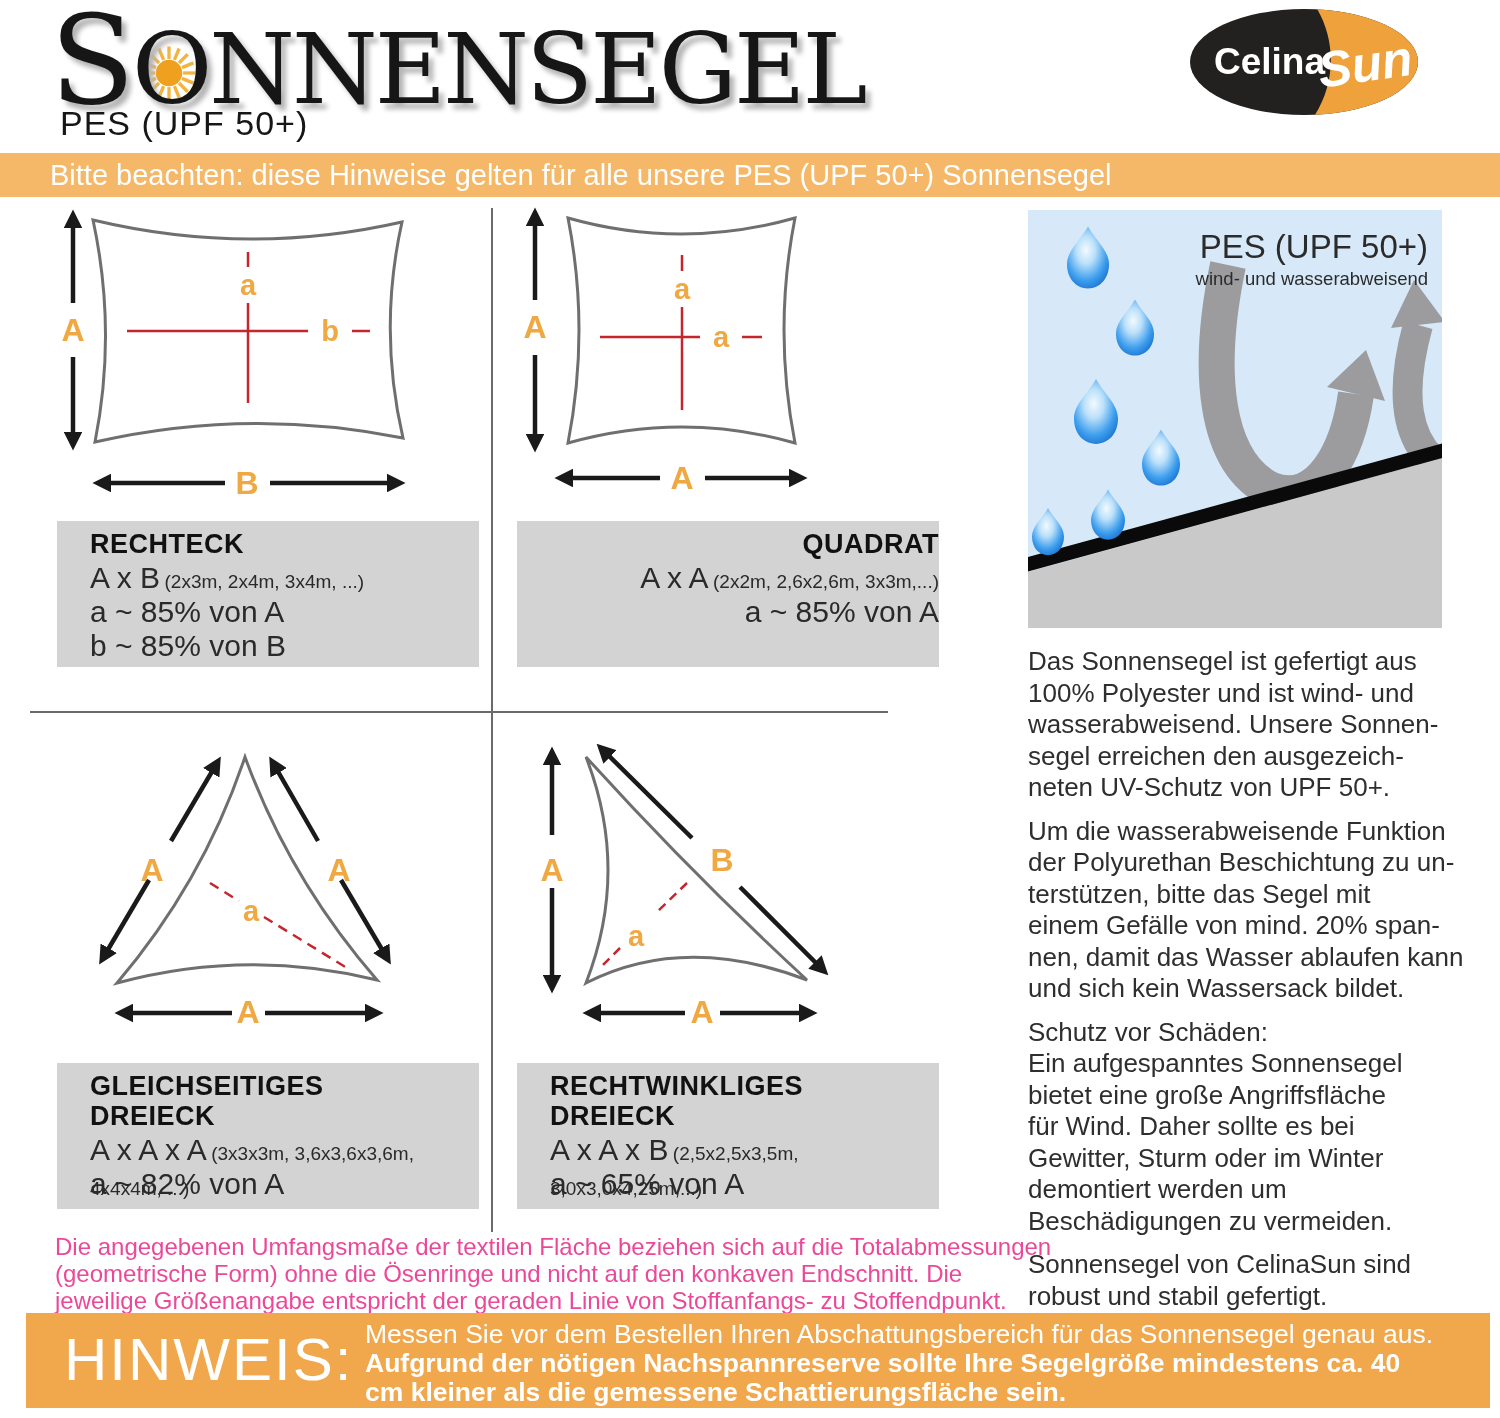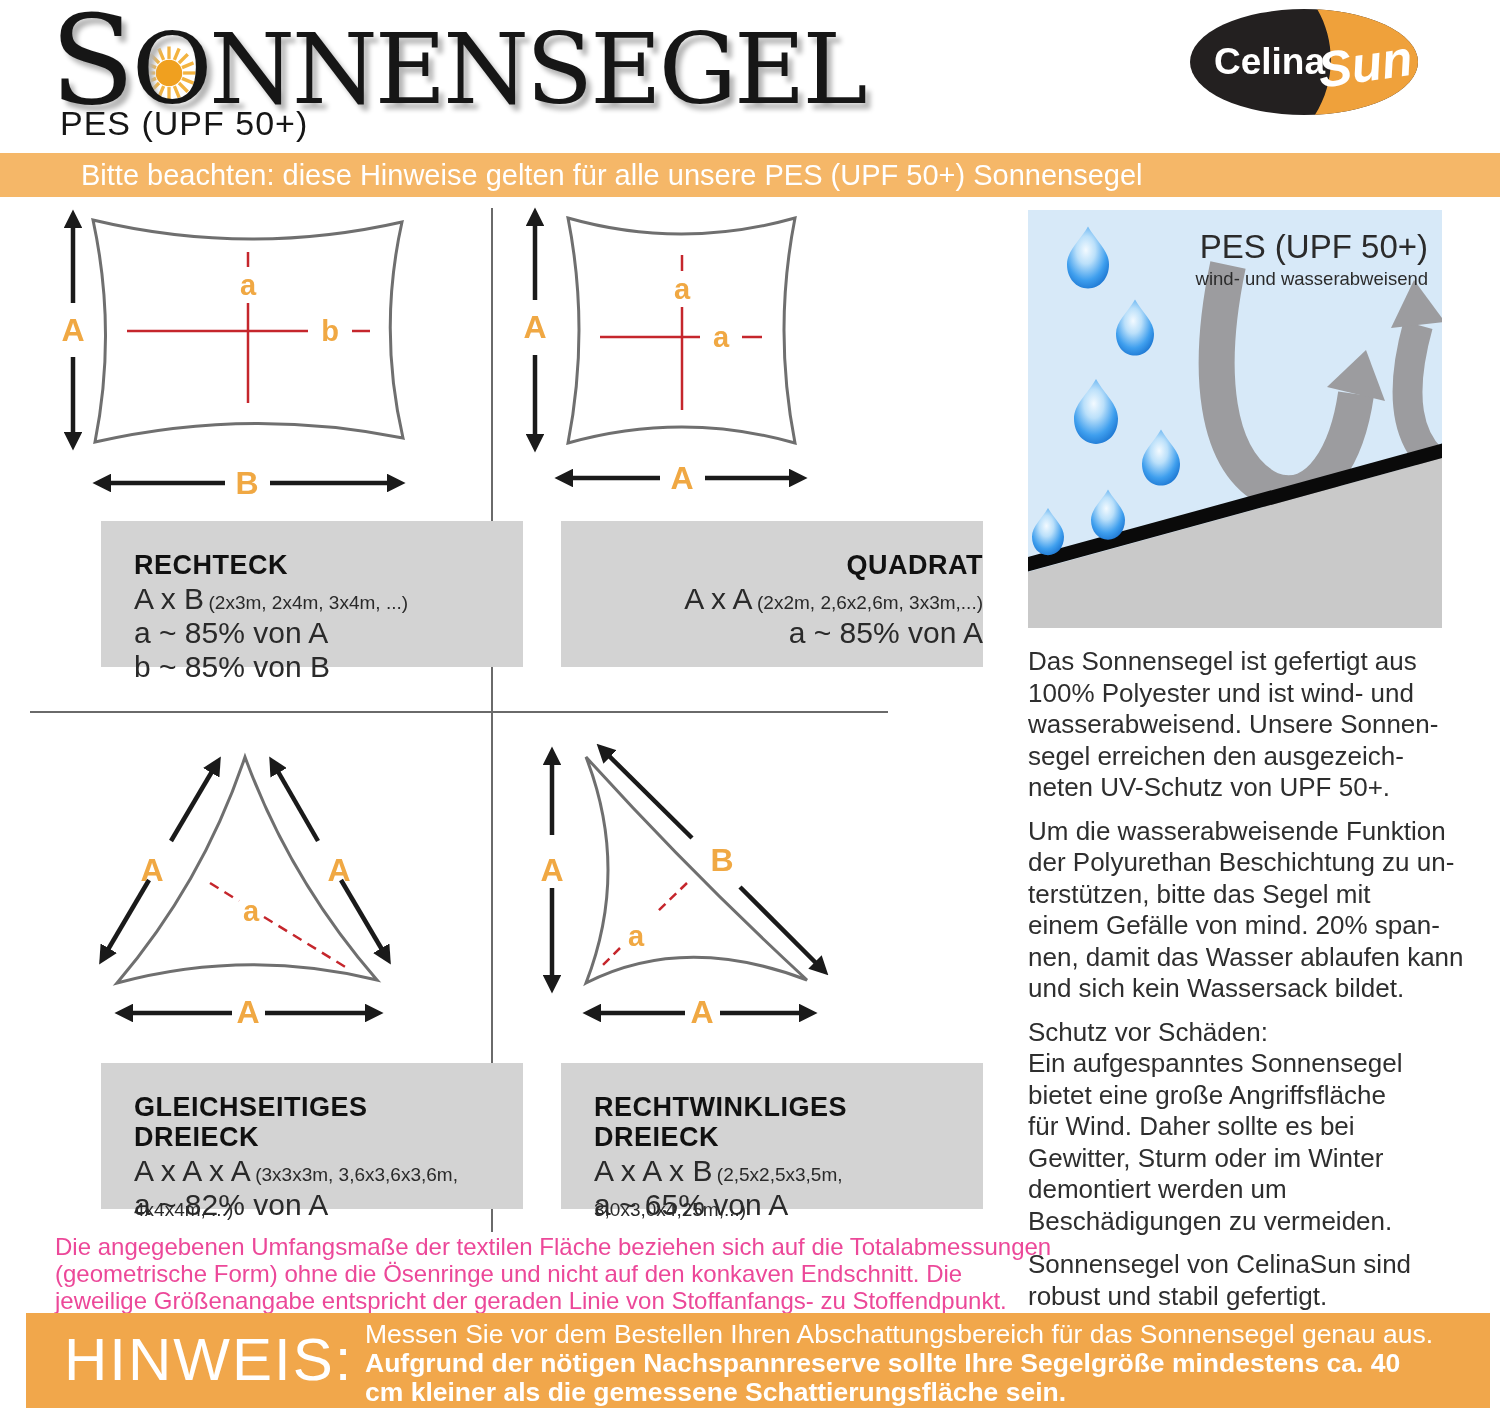--- a/index.html
+++ b/index.html
@@ -12,35 +12,35 @@
                text-shadow:5px 6px 5px #b4b4b4;}
   .ts{font-size:124px;}
   .tr,.to{font-size:98px;}
   .to-wrap{position:relative;display:inline-block;}
   .to{position:relative;z-index:1;}
   .sun-svg{position:absolute;left:8px;top:32px;width:58px;height:58px;z-index:0;}
   .subtitle{position:absolute;left:60px;top:104px;font-size:34px;color:#161616;letter-spacing:1px;}
   .logo-svg{position:absolute;left:1186px;top:4px;width:240px;height:120px;}
 
   .notice-banner{position:absolute;left:0;top:153px;width:1500px;height:44px;background:#F5B768;
-                 color:#ffffff;font-size:29px;line-height:44px;padding-left:81px;box-sizing:border-box;}
+                 color:#ffffff;font-size:29px;line-height:44px;padding-left:50px;box-sizing:border-box;}
 
   
   .dsvg{position:absolute;}
   .svg-rechteck{left:40px;top:195px;}
   .svg-quadrat{left:500px;top:195px;}
   .svg-gleich{left:40px;top:710px;}
   .svg-recht{left:500px;top:710px;}
   svg text{font-family:"Liberation Sans",sans-serif;}
   .divider-v{position:absolute;left:491px;top:208px;width:2px;height:1024px;background:#6a6a6a;}
   .divider-h{position:absolute;left:30px;top:711px;width:858px;height:2px;background:#6a6a6a;}
 
   
   .gbox{position:absolute;width:422px;height:146px;background:#D3D3D3;box-sizing:border-box;
-        padding:29px 0 0 33px;margin-left:44px;}
+        padding:8px 0 0 33px;}
   .gbox1{left:57px;top:521px;}
   .gbox2{left:517px;top:521px;text-align:right;}
   .gbox3{left:57px;top:1063px;}
   .gbox4{left:517px;top:1063px;}
   .gbox-title{font-size:27px;font-weight:bold;color:#111;line-height:30px;white-space:pre-line;letter-spacing:.5px;}
   .gbox-formula{height:34px;line-height:34px;margin-top:2px;color:#2a2a2a;}
   .f-big{font-size:30px;}
   .f-small{font-size:19px;}
   .gbox-line{font-size:30px;line-height:34px;color:#2a2a2a;}
 

